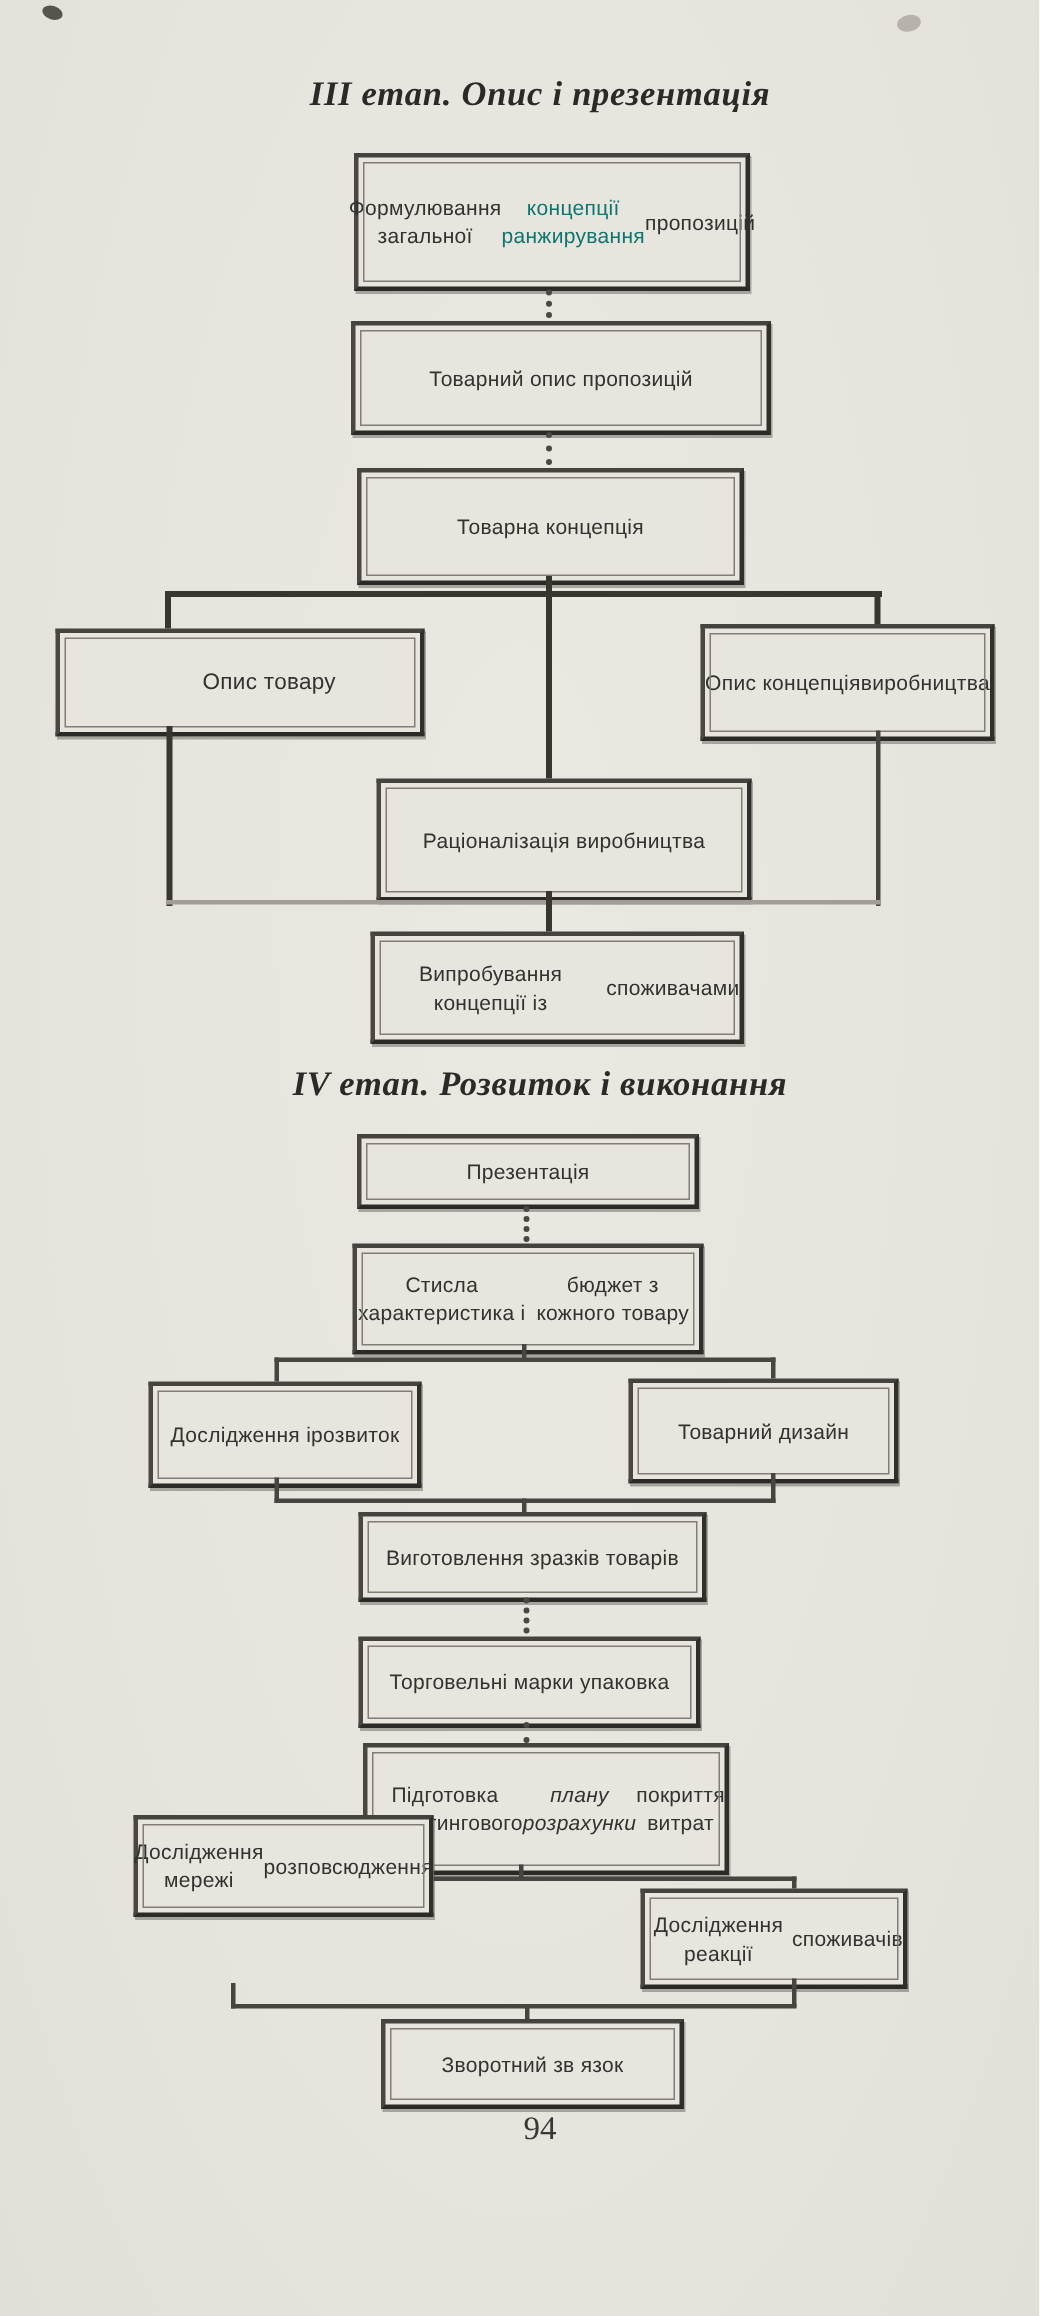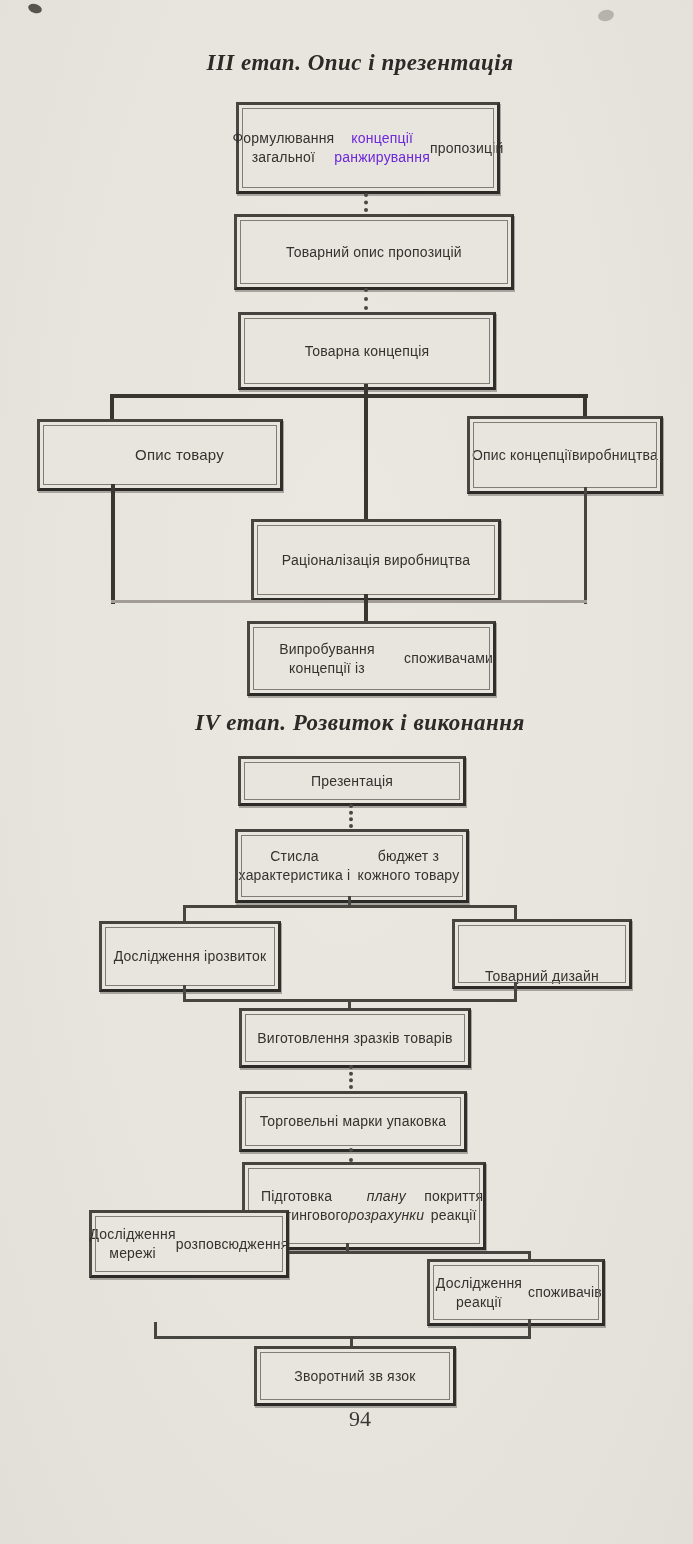--- a/index.html
+++ b/index.html
@@ -29,34 +29,34 @@
     outline:1px solid #817d76;
     outline-offset:-7px;
     box-shadow:1px 2px 0 rgba(70,67,62,.4);
     display:flex;justify-content:center;align-items:center;
     text-align:center;
     color:#34322e;
     font-size:14px;line-height:1.35;
     letter-spacing:.2px;
   }
   .fbox .ln{display:block;}
-  .faded{color:#6d28d9;}
+  .faded{color:#0f766e;}
   .it{font-style:italic;}
   .big{font-size:15px;}
   .bA{left:236px;top:102px;width:258px;height:86px;}
   .bB{left:234px;top:214px;width:274px;height:70px;}
   .bC{left:238px;top:312px;width:252px;height:72px;}
   .bD{left:37px; top:419px;width:201px;height:66px;padding-left:39px;}
   .bE{left:467px;top:416px;width:190px;height:72px;}
   .bF{left:251px;top:519px;width:244px;height:76px;}
   .bG{left:247px;top:621px;width:243px;height:69px;}
   .bH{left:238px;top:756px;width:222px;height:44px;}
   .bI{left:235px;top:829px;width:228px;height:68px;}
   .bJ{left:99px; top:921px;width:176px;height:65px;}
-  .bK{left:452px;top:919px;width:174px;height:64px;align-items:flex-end;}
+  .bK{left:419px;top:919px;width:174px;height:64px;}
   .bL{left:239px;top:1008px;width:226px;height:54px;}
   .bM{left:239px;top:1091px;width:222px;height:55px;}
   .bN{left:242px;top:1162px;width:238px;height:82px;}
   .bO{left:89px; top:1210px;width:194px;height:62px;}
   .bP{left:427px;top:1259px;width:172px;height:61px;}
   .bQ{left:254px;top:1346px;width:196px;height:54px;}
   .line4{position:absolute;background:#38362f;}
   .line3{position:absolute;background:#474540;}
   .light{position:absolute;background:#a29e97;}
   .vdots{position:absolute;width:0;border-left:4px dotted #4a4843;background:none;}
@@ -132,21 +132,21 @@
   <div class="line4 c3"></div>
   <div class="line4 c4"></div>
   <div class="line4 c5"></div>
   <div class="line4 c6"></div>
 
   <div class="fbox bD big">
     <span class="ln">Опис товару</span>
   </div>
 
   <div class="fbox bE">
-    <span class="ln">Опис концепції</span>
+    <span class="ln">Опис концепція</span>
     <span class="ln">виробництва</span>
   </div>
 
   <div class="fbox bF">
     <span class="ln">Раціоналізація виробництва</span>
   </div>
 
   <div class="line4 c7"></div>
   <div class="line3 c8"></div>
   <div class="light c9"></div>
@@ -197,21 +197,21 @@
 
   <div class="fbox bM">
     <span class="ln">Торговельні марки  упаковка</span>
   </div>
 
   <div class="vdots d11"></div>
 
   <div class="fbox bN">
     <span class="ln">Підготовка маркетингового</span>
     <span class="ln it">плану  розрахунки</span>
-    <span class="ln">покриття реакції</span>
+    <span class="ln">покриття витрат</span>
   </div>
 
   <div class="line3 d12"></div>
   <div class="line3 d13"></div>
   <div class="line3 d14"></div>
   <div class="line3 d15"></div>
 
   <div class="fbox bO">
     <span class="ln">Дослідження мережі</span>
     <span class="ln">розповсюдження</span>

